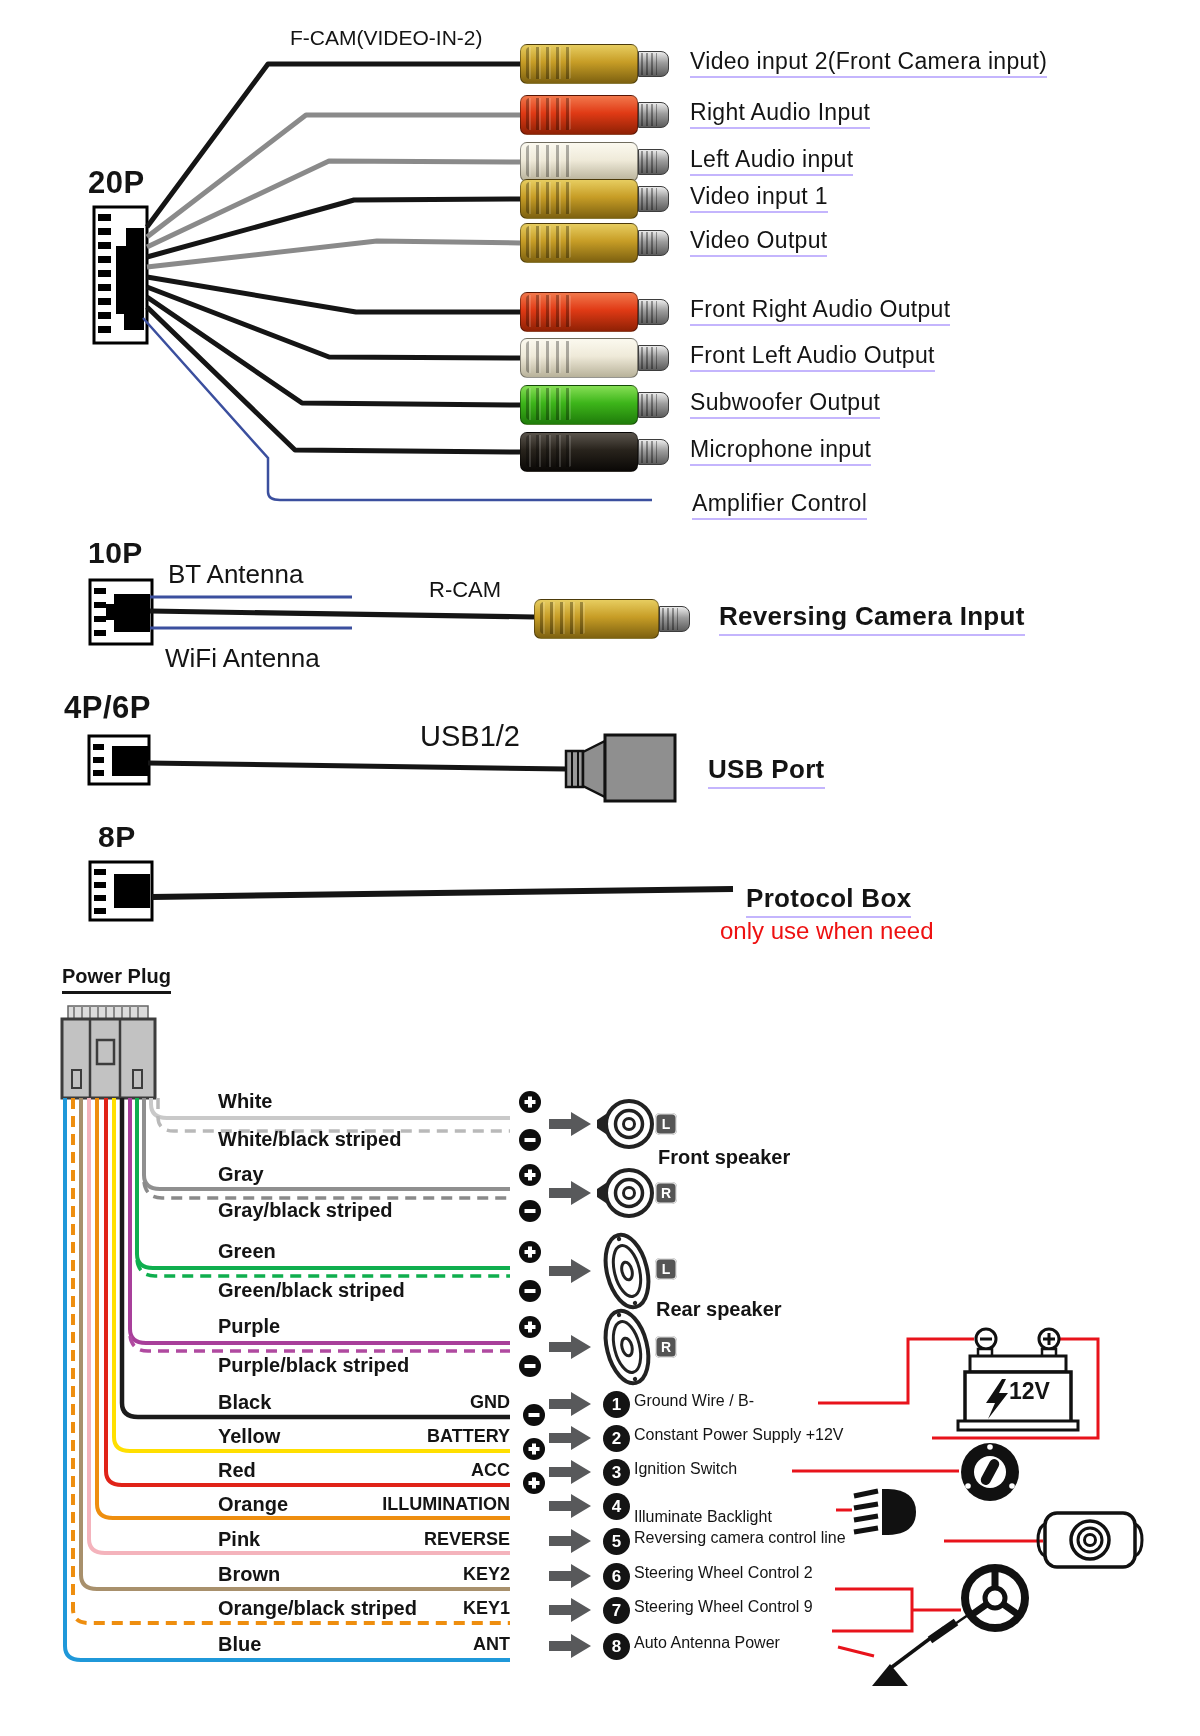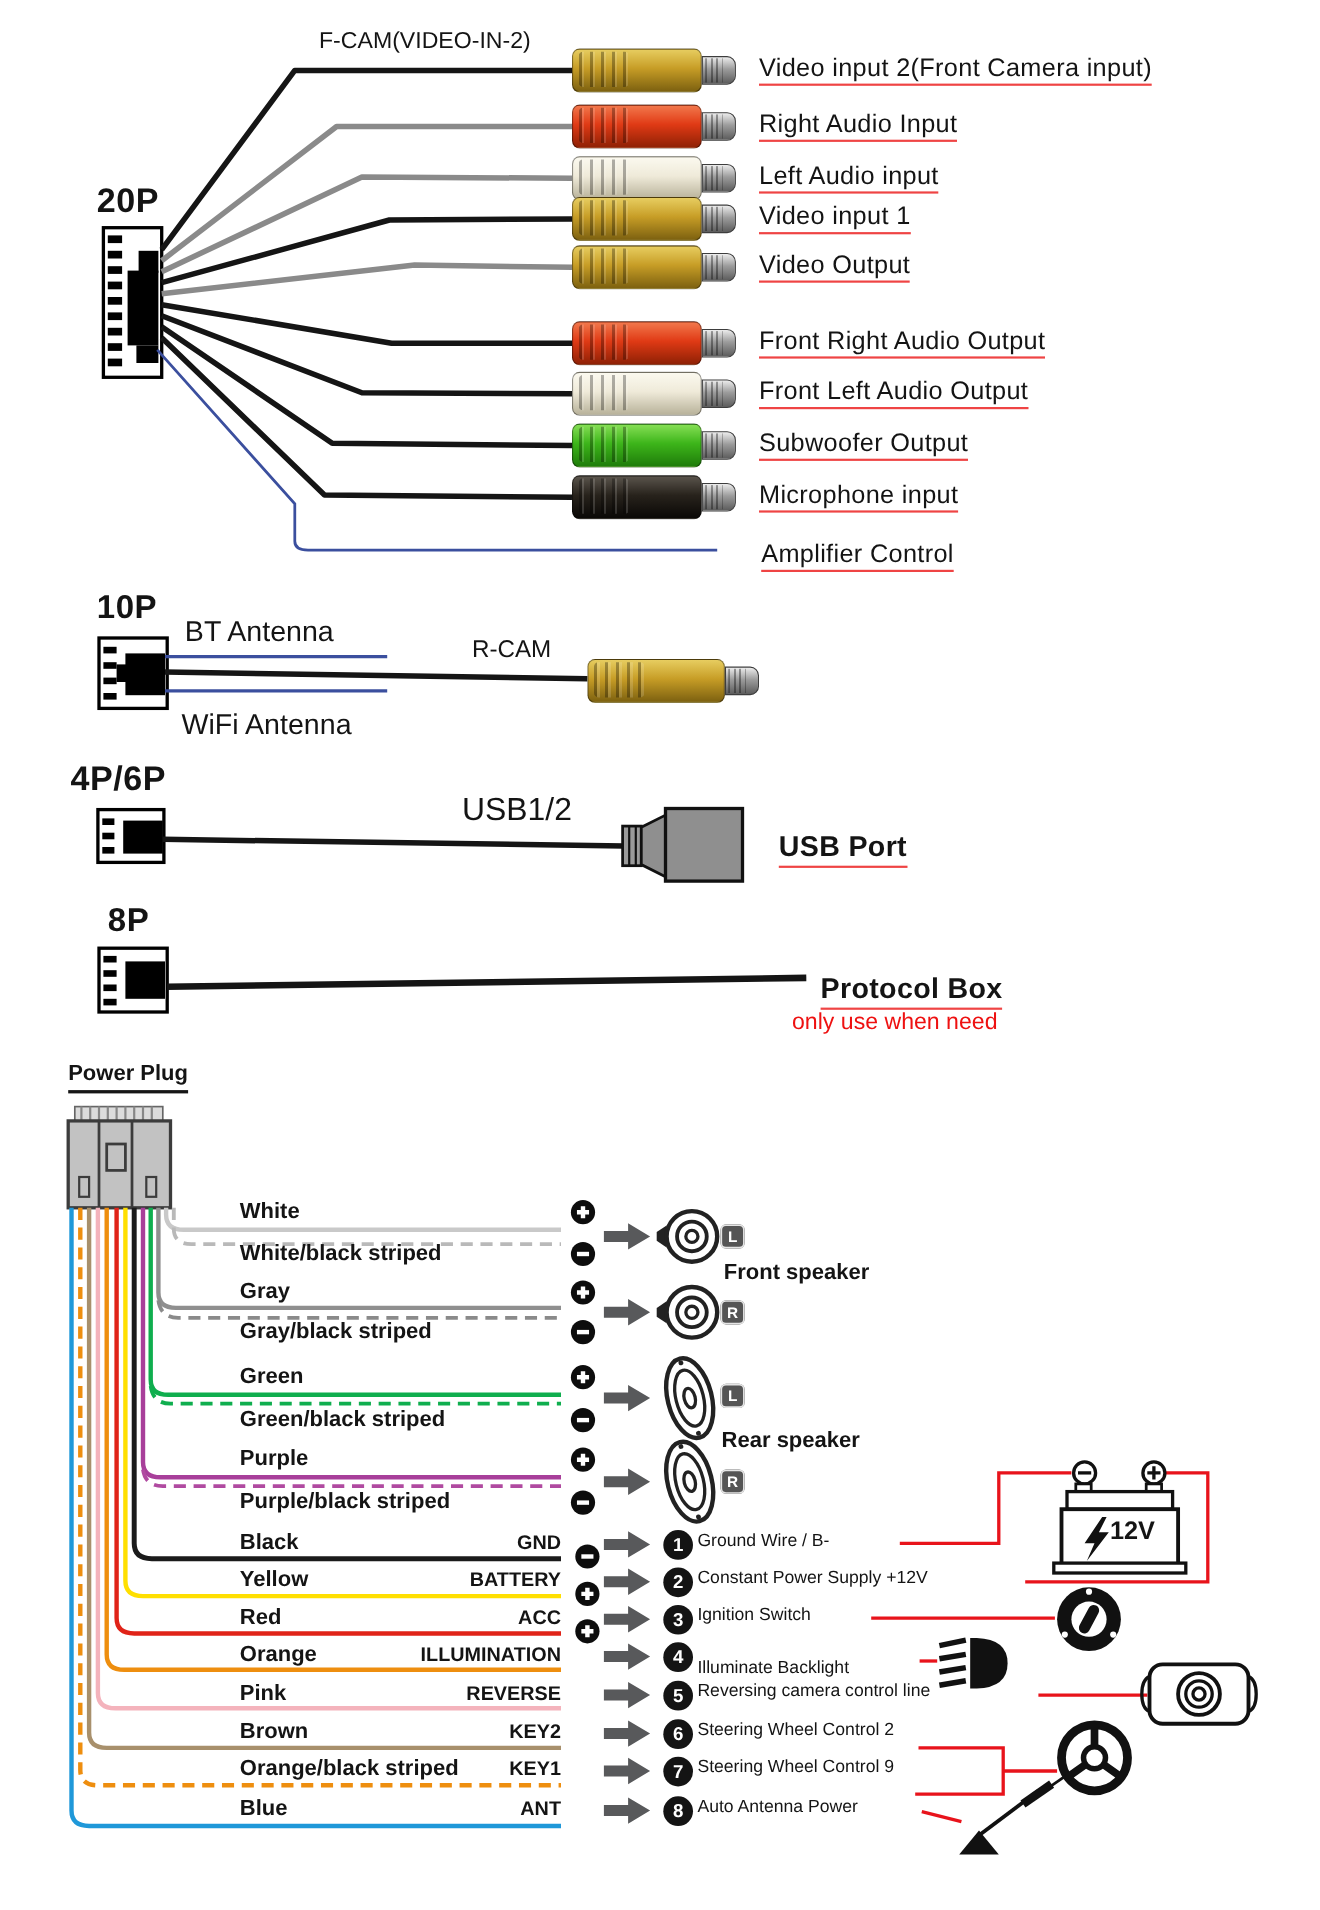--- a/index.html
+++ b/index.html
@@ -1,26 +1,26 @@
 <!DOCTYPE html>
 <html><head>
 <meta charset="utf-8">
 <style>
   html,body{margin:0;padding:0;background:#fff;}
   #canvas{position:relative;width:1200px;height:1736px;background:#ffffff;
           font-family:"Liberation Sans",sans-serif;color:#141414;overflow:hidden;}
   #wire-layer{position:absolute;left:0;top:0;width:1200px;height:1736px;}
   .lbl{position:absolute;white-space:nowrap;line-height:1.15;}
-  .u{border-bottom:2px solid #ef4444;padding-bottom:2px;}
+  .u{border-bottom:2px solid #c4b5fd;padding-bottom:2px;}
   .u3{border-bottom:3px solid #161616;padding-bottom:3px;}
   .t-conn{font-size:30px;font-weight:bold;letter-spacing:.5px;}
   .t-rca{font-size:23px;letter-spacing:.3px;}
   .t-big{font-size:26px;font-weight:bold;letter-spacing:.3px;}
   .t-cable{font-size:22px;}
-  .t-note{font-size:21px;}
+  .t-note{font-size:24px;}
   .pw{font-size:20px;font-weight:bold;}
   .des{font-size:18px;font-weight:bold;text-align:right;width:220px;}
   .item-t{font-size:16px;font-weight:normal;}
   .item-num{position:absolute;width:27px;height:27px;border-radius:50%;background:#141414;
             color:#fff;font-weight:bold;font-size:17px;line-height:27px;text-align:center;}
   .badge{position:absolute;width:22px;height:22px;border-radius:5px;background:#555;
          color:#fff;font-weight:bold;font-size:14px;line-height:22px;text-align:center;
          box-shadow:inset 0 0 0 1.5px rgba(255,255,255,.85);}
   .grp{font-size:20px;font-weight:bold;}
   .rca{position:absolute;}
@@ -255,20 +255,21 @@
     </svg>
 
 <div class="lbl t-cable" style="left:290px;top:26px;font-size:21px;">F-CAM(VIDEO-IN-2)</div>
 <div class="lbl t-conn" style="left:88px;top:165px;font-size:31px;">20P</div>
 <div class="lbl t-rca u" style="left:692px;top:490px;">Amplifier Control</div>
 
 <div class="lbl t-conn" style="left:88px;top:536px;">10P</div>
 <div class="lbl" style="left:168px;top:560px;font-size:26px;">BT Antenna</div>
 <div class="lbl" style="left:165px;top:644px;font-size:26px;">WiFi Antenna</div>
 <div class="lbl t-cable" style="left:429px;top:577px;">R-CAM</div>
+<div class="lbl t-big u" style="left:719px;top:602px;">Reversing Camera Input</div>
 
 <div class="lbl t-conn" style="left:64px;top:690px;font-size:31px;">4P/6P</div>
 <div class="lbl t-cable" style="left:420px;top:720px;font-size:29px;">USB1/2</div>
 <div class="lbl t-big u" style="left:708px;top:755px;">USB Port</div>
 
 <div class="lbl t-conn" style="left:98px;top:820px;">8P</div>
 <div class="lbl t-big u" style="left:746px;top:884px;">Protocol Box</div>
 <div class="lbl t-note" style="left:720px;top:917px;color:#ee1111;">only use when need</div>
 
 <div class="lbl u3" style="left:62px;top:965px;font-size:20px;font-weight:bold;">Power Plug</div>

